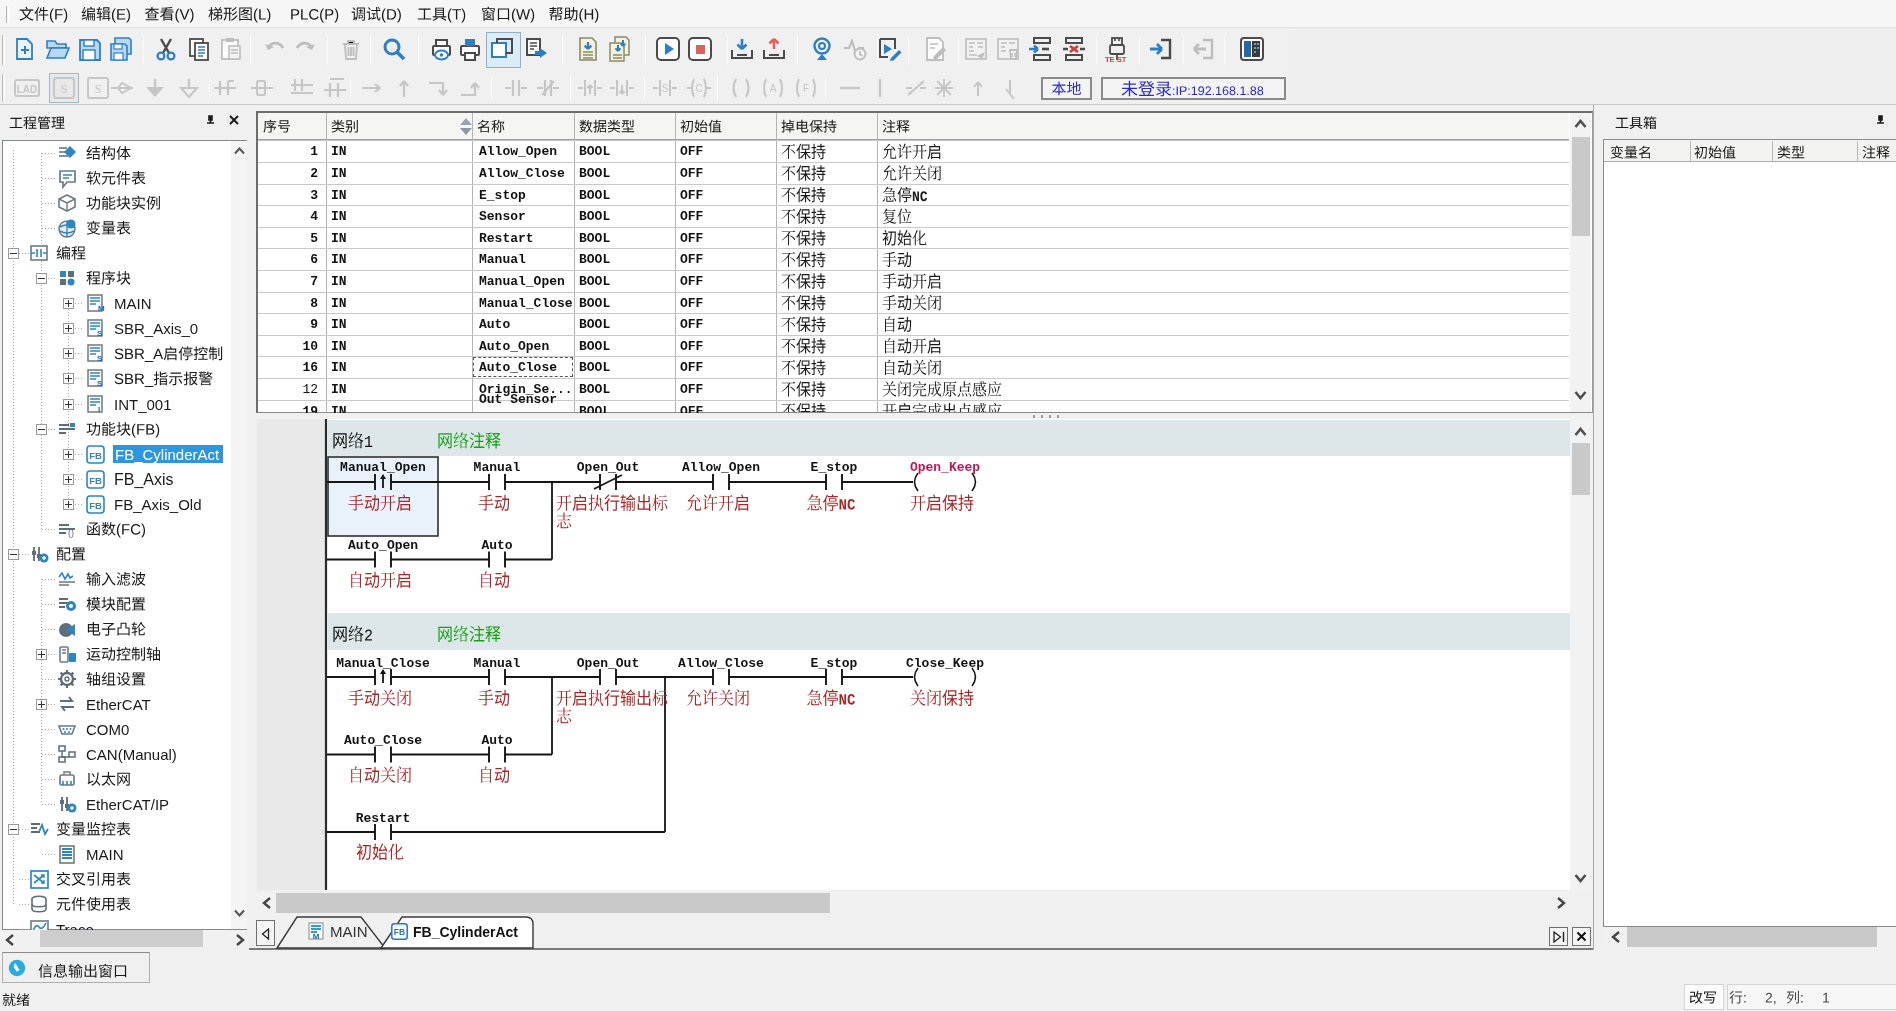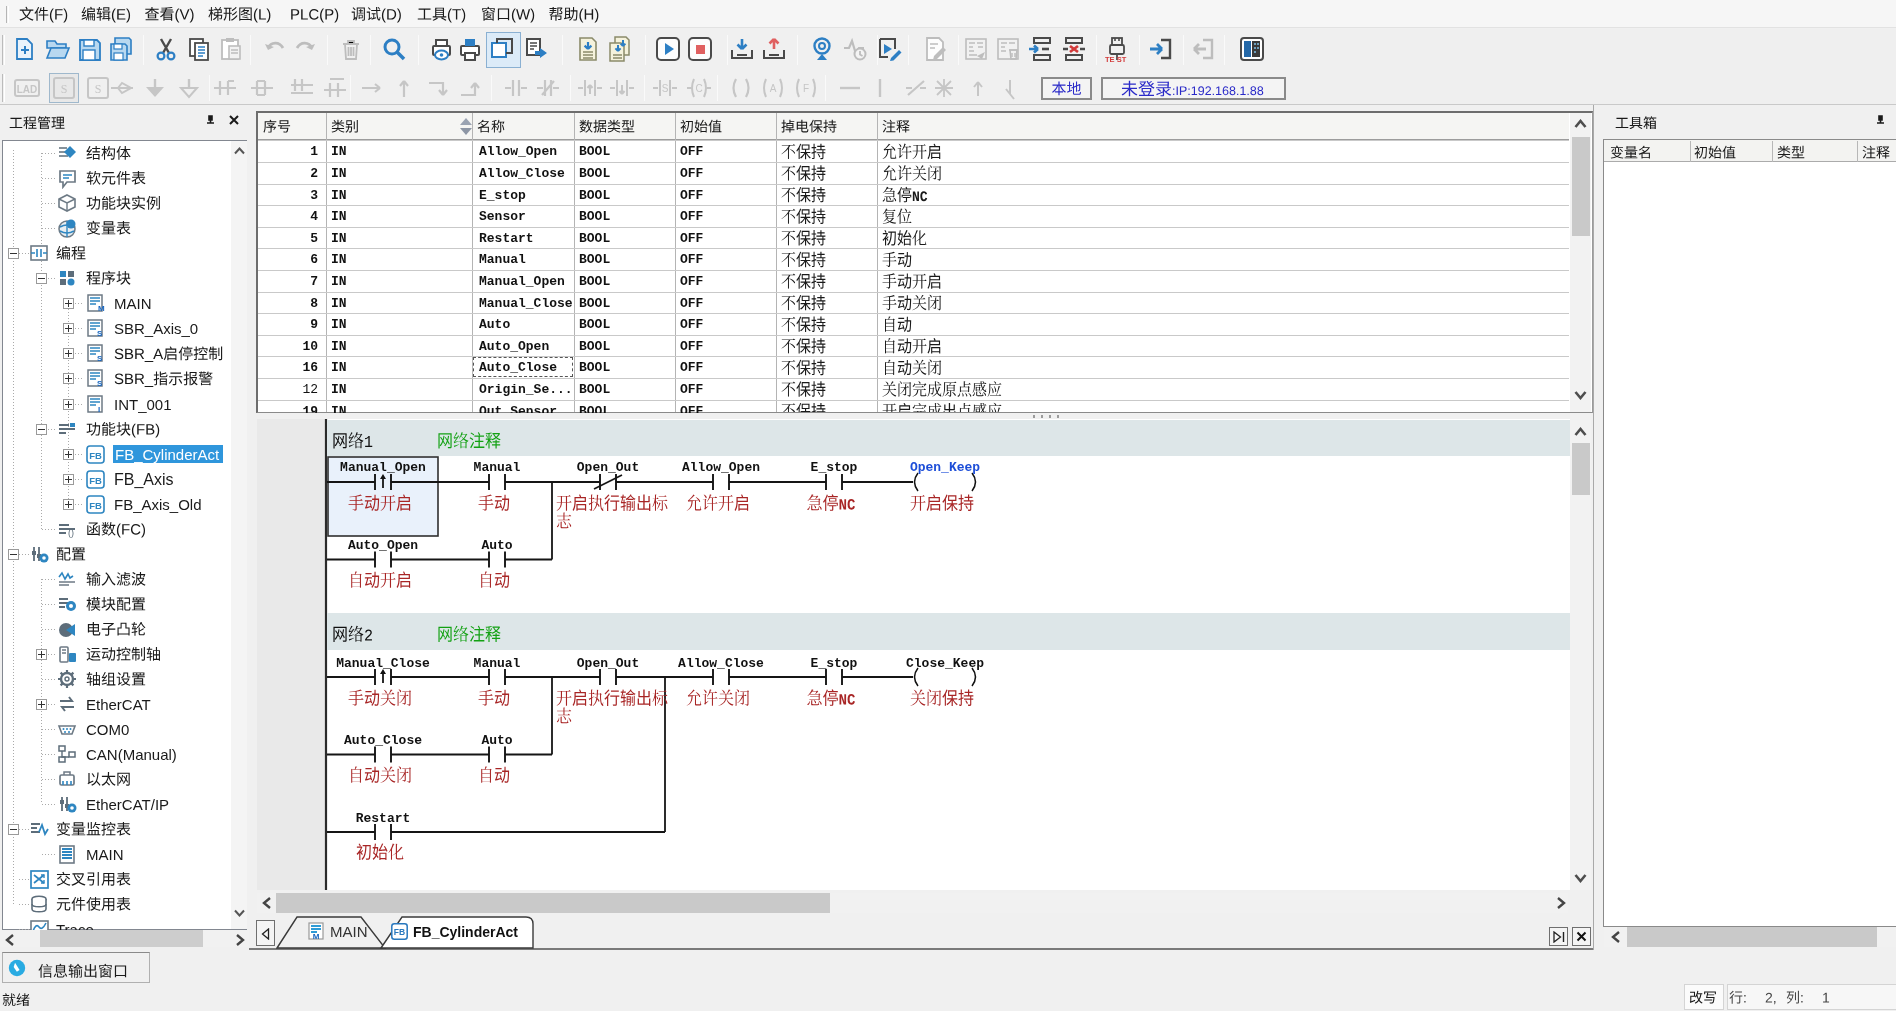--- a/index.html
+++ b/index.html
@@ -669,21 +669,21 @@
     <div class="tt mono" style="left:479px;top:360px;font-size:13px;font-weight:bold;color:#111">Auto_Close</div>
     <div class="tt mono" style="left:579px;top:360px;font-size:13px;font-weight:bold;color:#111">BOOL</div>
     <div class="tt mono" style="left:680px;top:360px;font-size:13px;font-weight:bold;color:#111">OFF</div>
     <div class="tt mono" style="left:318px;top:382px;font-size:13px;font-weight:normal;color:#111;transform:translateX(-100%)">12</div>
     <div class="tt mono" style="left:331px;top:382px;font-size:13px;font-weight:bold;color:#111">IN</div>
     <div class="tt mono" style="left:479px;top:382px;font-size:13px;font-weight:bold;color:#111">Origin_Se...</div>
     <div class="tt mono" style="left:579px;top:382px;font-size:13px;font-weight:bold;color:#111">BOOL</div>
     <div class="tt mono" style="left:680px;top:382px;font-size:13px;font-weight:bold;color:#111">OFF</div>
     <div class="tt mono" style="left:318px;top:404px;font-size:13px;font-weight:bold;color:#111;transform:translateX(-100%)">19</div>
     <div class="tt mono" style="left:331px;top:404px;font-size:13px;font-weight:bold;color:#111">IN</div>
-    <div class="tt mono" style="left:479px;top:404px;font-size:13px;font-weight:bold;color:#111">Out Sensor</div>
+    <div class="tt mono" style="left:479px;top:392px;font-size:13px;font-weight:bold;color:#111">Out Sensor</div>
     <div class="tt mono" style="left:579px;top:404px;font-size:13px;font-weight:bold;color:#111">BOOL</div>
     <div class="tt mono" style="left:680px;top:404px;font-size:13px;font-weight:bold;color:#111">OFF</div>
     <div class="ab" style="left:473px;top:357px;width:100px;height:20px;border:1px dashed #555"></div>
   </div>
 
 <svg class="ab" style="left:459px;top:117px" width="14" height="19" viewBox="0 0 14 19">
     <path d="M7 1l6 7H1z" fill="#9aa3b2"></path>
     <path d="M7 18l6-7H1z" fill="#8d96a5"></path>
   </svg>
 
@@ -767,21 +767,21 @@
     <path d="M70 413L118 413" stroke="#151515" stroke-width="1.8"></path>
     <path d="M134 413L408 413" stroke="#151515" stroke-width="1.8"></path>
     <path d="M118 405L118 421" stroke="#151515" stroke-width="1.9"></path>
     <path d="M134 405L134 421" stroke="#151515" stroke-width="1.9"></path>
   </svg>
 <div class="tt mono" style="left:383px;top:460px;font-size:13px;font-weight:bold;color:#111;transform:translateX(-50%)">Manual_Open</div>
 <div class="tt mono" style="left:497px;top:460px;font-size:13px;font-weight:bold;color:#111;transform:translateX(-50%)">Manual</div>
 <div class="tt mono" style="left:608px;top:460px;font-size:13px;font-weight:bold;color:#111;transform:translateX(-50%)">Open_Out</div>
 <div class="tt mono" style="left:721px;top:460px;font-size:13px;font-weight:bold;color:#111;transform:translateX(-50%)">Allow_Open</div>
 <div class="tt mono" style="left:834px;top:460px;font-size:13px;font-weight:bold;color:#111;transform:translateX(-50%)">E_stop</div>
-<div class="tt mono" style="left:945px;top:460px;font-size:13px;font-weight:bold;color:#1d4ed8;transform:translateX(-50%)">Open_Keep</div>
+<div class="tt mono" style="left:945px;top:460px;font-size:13px;font-weight:bold;color:#be185d;transform:translateX(-50%)">Open_Keep</div>
 <div class="tt mono" style="left:383px;top:537.5px;font-size:13px;font-weight:bold;color:#111;transform:translateX(-50%)">Auto_Open</div>
 <div class="tt mono" style="left:497px;top:537.5px;font-size:13px;font-weight:bold;color:#111;transform:translateX(-50%)">Auto</div>
 <div class="tt mono" style="left:383px;top:655.5px;font-size:13px;font-weight:bold;color:#111;transform:translateX(-50%)">Manual_Close</div>
 <div class="tt mono" style="left:497px;top:655.5px;font-size:13px;font-weight:bold;color:#111;transform:translateX(-50%)">Manual</div>
 <div class="tt mono" style="left:608px;top:655.5px;font-size:13px;font-weight:bold;color:#111;transform:translateX(-50%)">Open_Out</div>
 <div class="tt mono" style="left:721px;top:655.5px;font-size:13px;font-weight:bold;color:#111;transform:translateX(-50%)">Allow_Close</div>
 <div class="tt mono" style="left:834px;top:655.5px;font-size:13px;font-weight:bold;color:#111;transform:translateX(-50%)">E_stop</div>
 <div class="tt mono" style="left:945px;top:655.5px;font-size:13px;font-weight:bold;color:#111;transform:translateX(-50%)">Close_Keep</div>
 <div class="tt mono" style="left:383px;top:733px;font-size:13px;font-weight:bold;color:#111;transform:translateX(-50%)">Auto_Close</div>
 <div class="tt mono" style="left:497px;top:733px;font-size:13px;font-weight:bold;color:#111;transform:translateX(-50%)">Auto</div>

